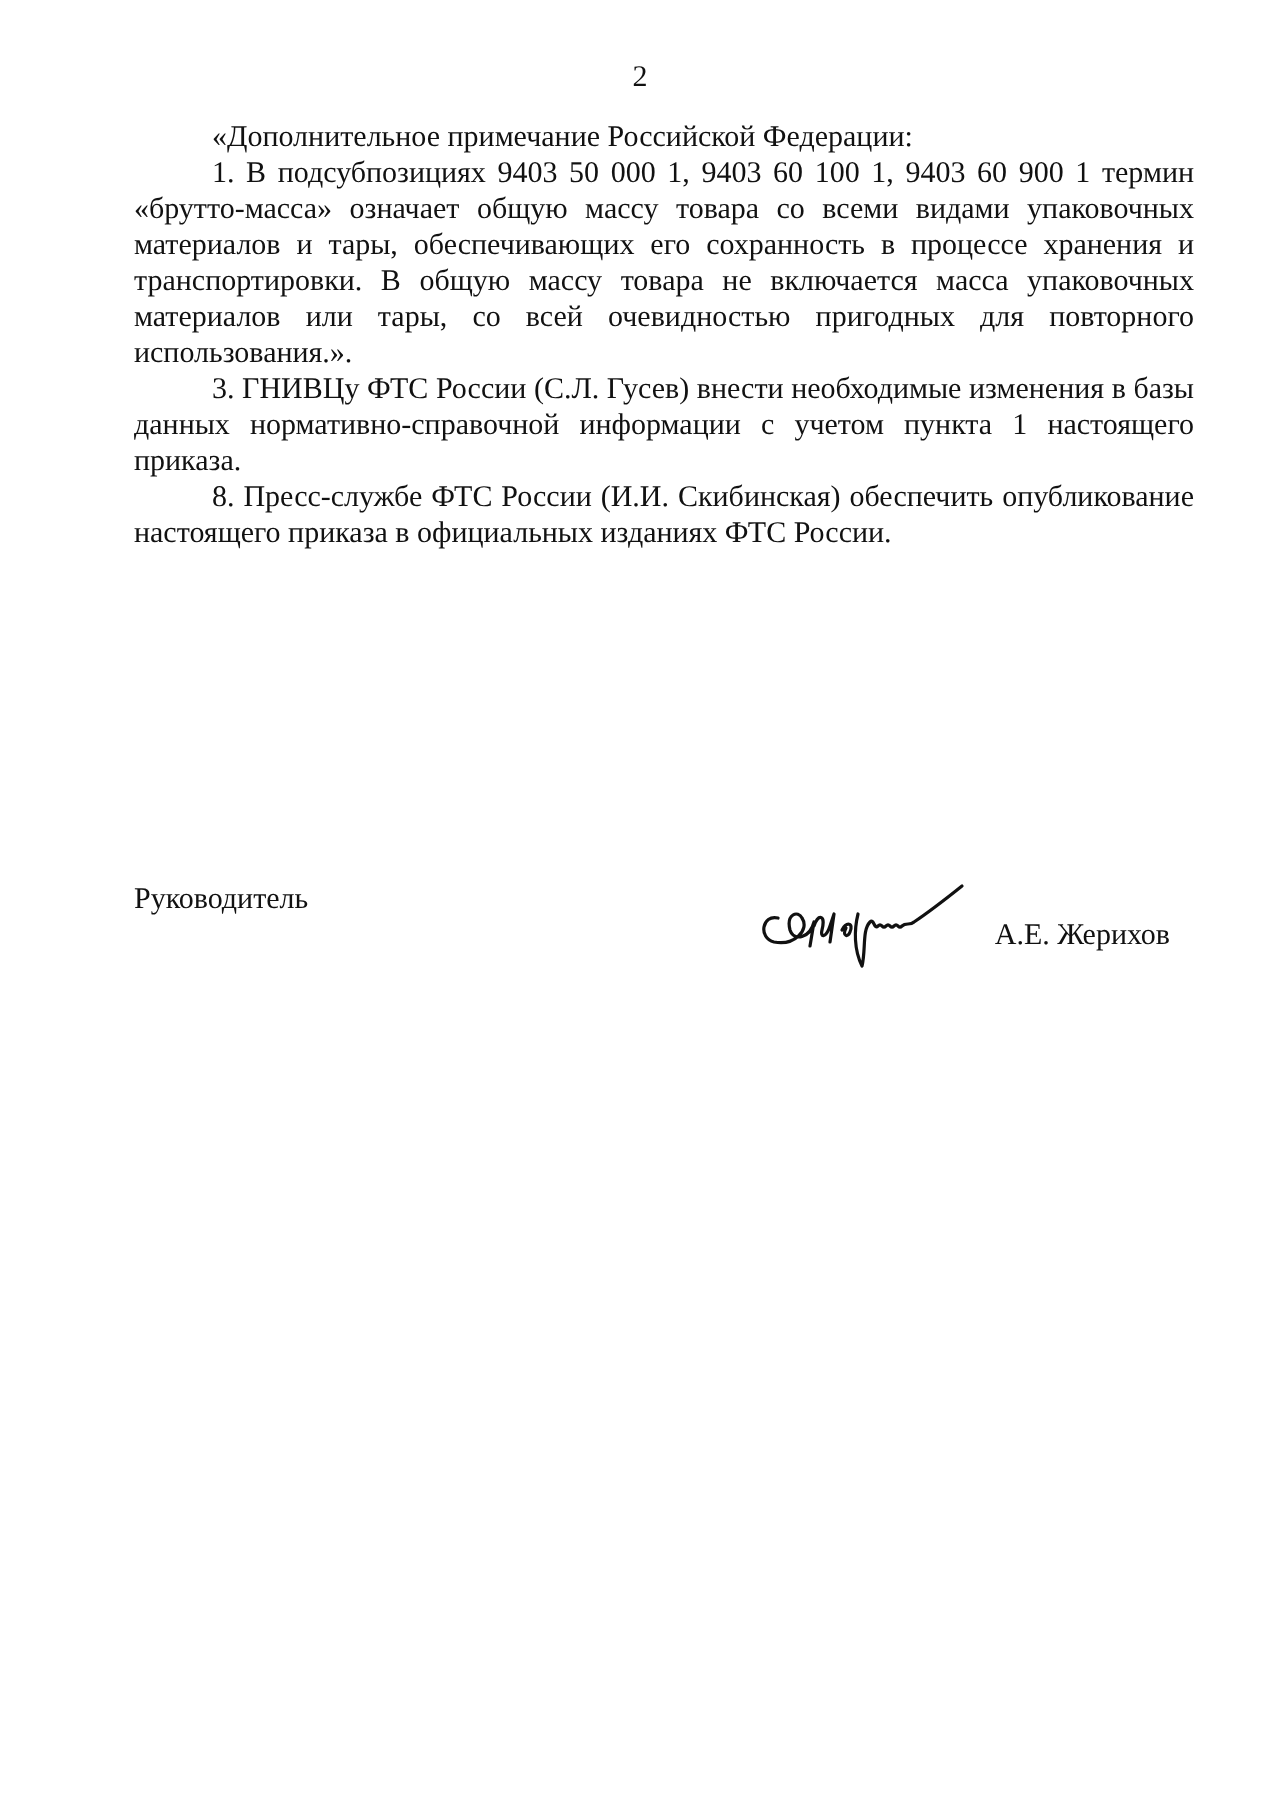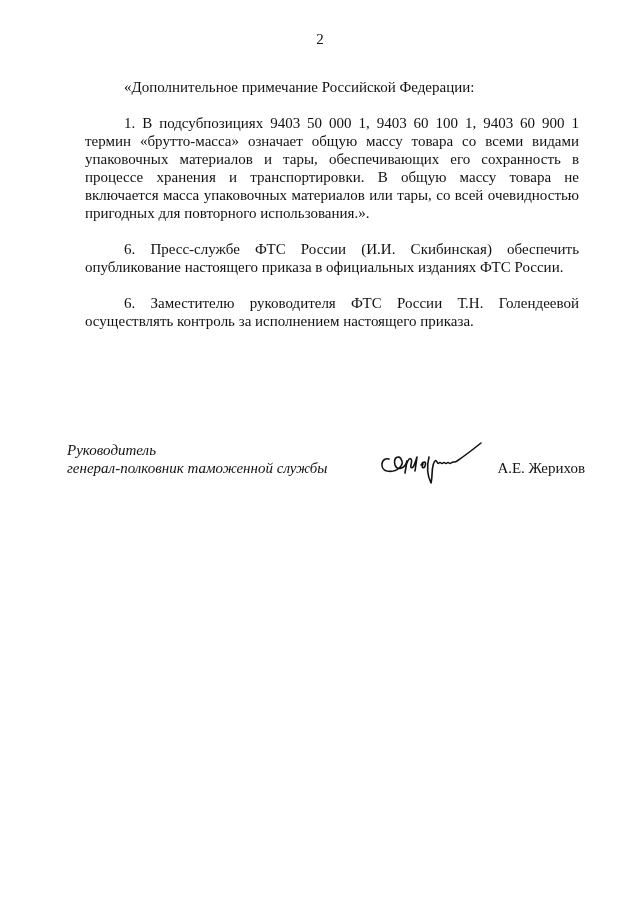--- a/index.html
+++ b/index.html
@@ -10,49 +10,48 @@
   }
   .page-number {
     position: absolute; top: 30px; left: 0; width: 640px; text-align: center;
     font-size: 15px; line-height: 18px;
   }
   .body-text {
     position: absolute; left: 67px; top: 60px; width: 530px;
     font-size: 15px; line-height: 18px;
   }
   .para {
-    margin: 18px; text-align: justify; text-indent: 39px;
+    margin: 0; text-align: justify; text-indent: 39px;
     text-align-last: left;
   }
   .signature-block {
     position: absolute; left: 67px; top: 441px; width: 530px; height: 60px;
     font-size: 15px; line-height: 18px;
   }
-  .sig-left { position: absolute; left: 0; top: 0; font-style: italic; }
+  .sig-left { position: absolute; left: 0; top: 0; }
   .sig-left div { white-space: nowrap; }
   .sig-name { position: absolute; right: 12px; top: 18px; white-space: nowrap; }
   .sig-image { position: absolute; left: 308px; top: -6px; width: 110px; height: 52px; }
 </style>
 </head>
 <body>
 
 <div class="page">
   <div class="page-number">2</div>
 
   <div class="body-text">
     <p class="para">«Дополнительное примечание Российской Федерации:</p>
     <p class="para">1. В подсубпозициях 9403 50 000 1, 9403 60 100 1, 9403 60 900 1 термин «брутто-масса» означает общую массу товара со всеми видами упаковочных материалов и тары, обеспечивающих его сохранность в процессе хранения и транспортировки. В общую массу товара не включается масса упаковочных материалов или тары, со всей очевидностью пригодных для повторного использования.».</p>
-    <p class="para">6. Пресс-службе ФТС России (И.И. Скибинская) обеспечить опубликование настоящего приказа в официальных изданиях ФТС России.</p>
-    <p class="para">6. Заместителю руководителя ФТС России Т.Н. Голендеевой осуществлять контроль за исполнением настоящего приказа.</p>
+    <p class="para">3. ГНИВЦу ФТС России (С.Л. Гусев) внести необходимые изменения в базы данных нормативно-справочной информации с учетом пункта 1 настоящего приказа.</p>
+    <p class="para">8. Пресс-службе ФТС России (И.И. Скибинская) обеспечить опубликование настоящего приказа в официальных изданиях ФТС России.</p>
   </div>
 
   <div class="signature-block">
     <div class="sig-left">
       <div>Руководитель</div>
-      <div>генерал-полковник таможенной службы</div>
     </div>
     <svg class="sig-image" viewBox="0 0 110 52">
       <path d="M14 24 C6 22 4 34 12 36 C22 38 30 30 26 24 C24 20 18 22 20 30 C22 36 30 34 32 26 L30 38 M32 28 C34 22 38 22 36 30 C35 34 38 34 40 28 L42 22 L40 36" fill="none" stroke="#111" stroke-width="1.6" stroke-linecap="round" stroke-linejoin="round"></path>
       <path d="M46 30 C48 26 52 26 50 31 C49 34 46 33 48 29 M54 22 C52 30 52 40 56 48 C58 40 56 30 60 26 C62 24 62 30 64 28 C66 26 66 30 68 28 C70 26 70 30 72 28 C74 26 74 30 76 28 C78 26 80 28 82 26 C88 22 96 16 106 8" fill="none" stroke="#111" stroke-width="1.6" stroke-linecap="round" stroke-linejoin="round"></path>
     </svg>
     <div class="sig-name">А.Е. Жерихов</div>
   </div>
 </div>
 
 </body></html>

